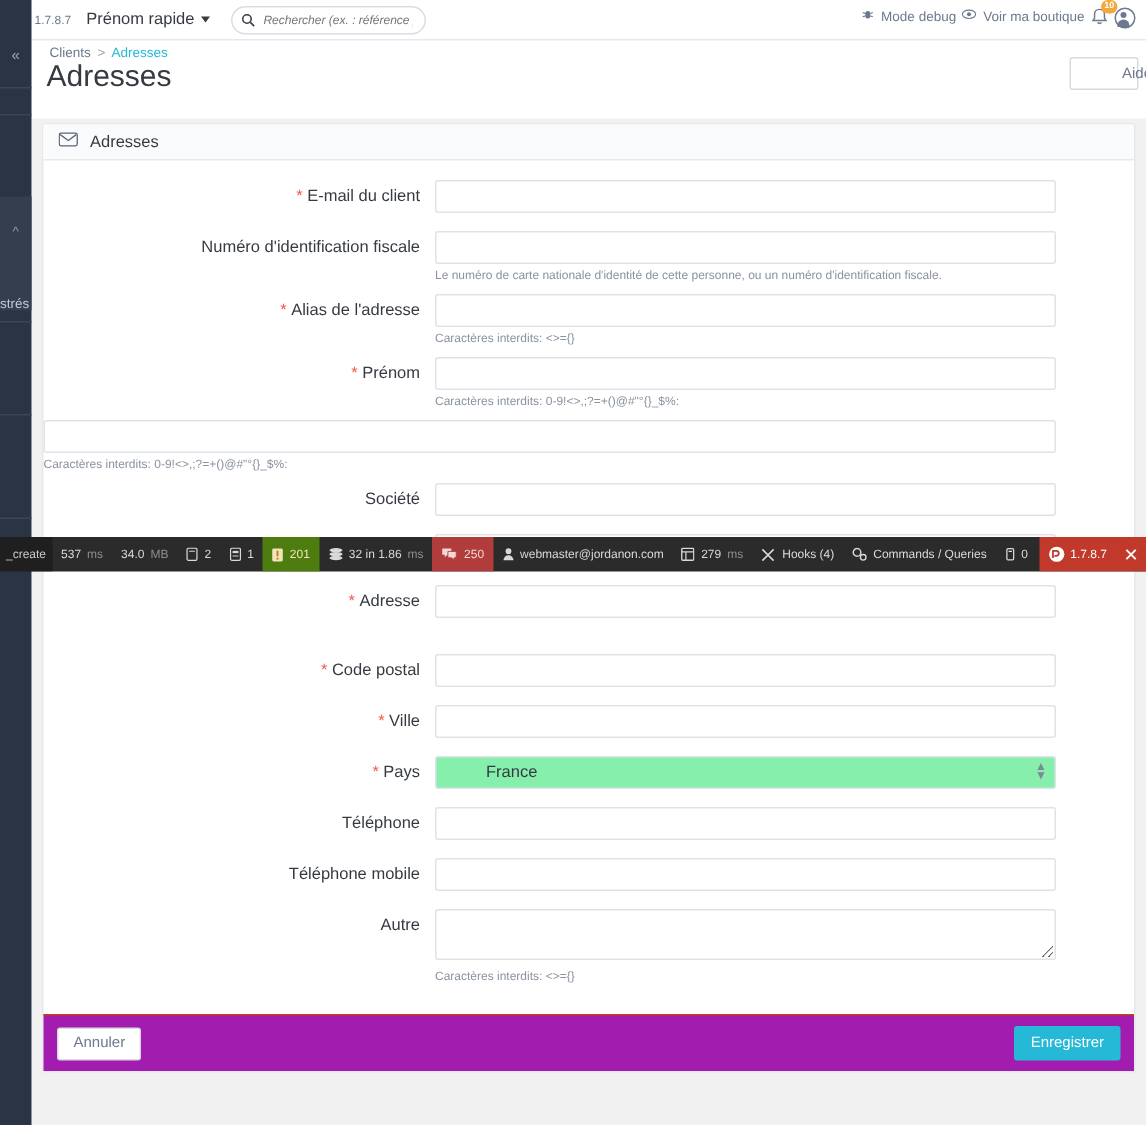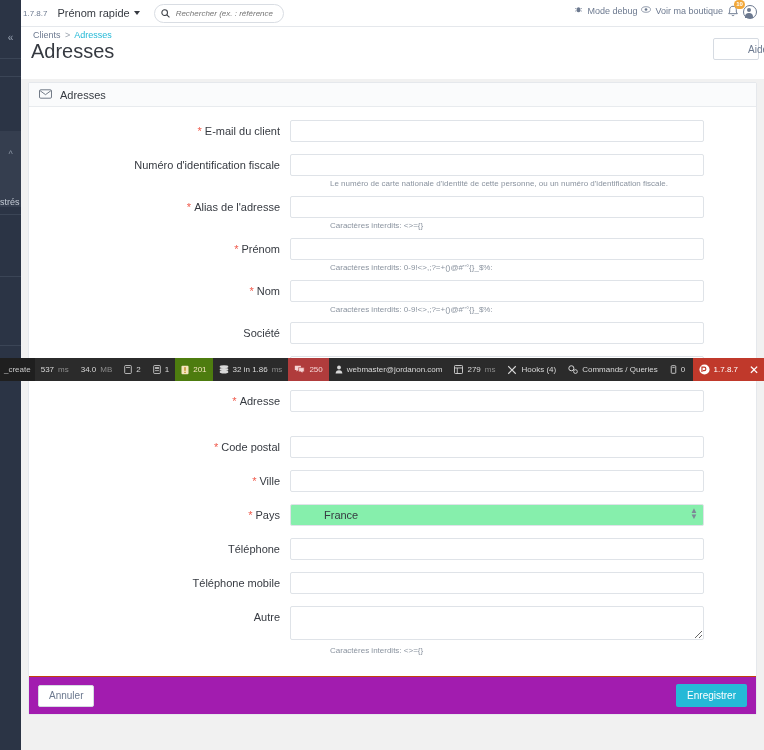--- a/index.html
+++ b/index.html
@@ -204,21 +204,20 @@
   .select-wrap { position: relative; }
   .select-arrows {
     position: absolute; right: 6px; top: 4px;
     font-size: 8px; color: #7d8796; pointer-events: none;
     line-height: 6px;
   }
   .hint {
     font-size: 8px; color: #8a939f;
     margin-top: 2px; margin-bottom: 0;
     line-height: 11px;
-    margin-left: 40px;
   }
   .spacer-sm { height: 12px; }
   .spacer-xs { height: 7px; }
 
   .card-footer {
     border-top: 1px solid #c2410c;
     background: #a21caf;
     height: 38px;
     display: flex; align-items: center;
     padding: 0 9px;
@@ -406,23 +405,20 @@
           <span class="req">*</span><span>Prénom</span>
         </div>
         <div class="fld">
           <input class="inp" type="text" value="" style="">
           <div class="hint">Caractères interdits: 0-9!&lt;&gt;,;?=+()@#"°{}_$%:</div>
         </div>
       </div>
       <div class="spacer-xs"></div>
 
       <div class="form-row">
-        <div class="lbl">
-          <span class="req">*</span><span>Nom</span>
-        </div>
         <div class="fld">
           <input class="inp" type="text" value="" style="">
           <div class="hint">Caractères interdits: 0-9!&lt;&gt;,;?=+()@#"°{}_$%:</div>
         </div>
       </div>
       <div class="spacer-xs"></div>
 
       <div class="form-row">
         <div class="lbl">
           <span>Société</span>

